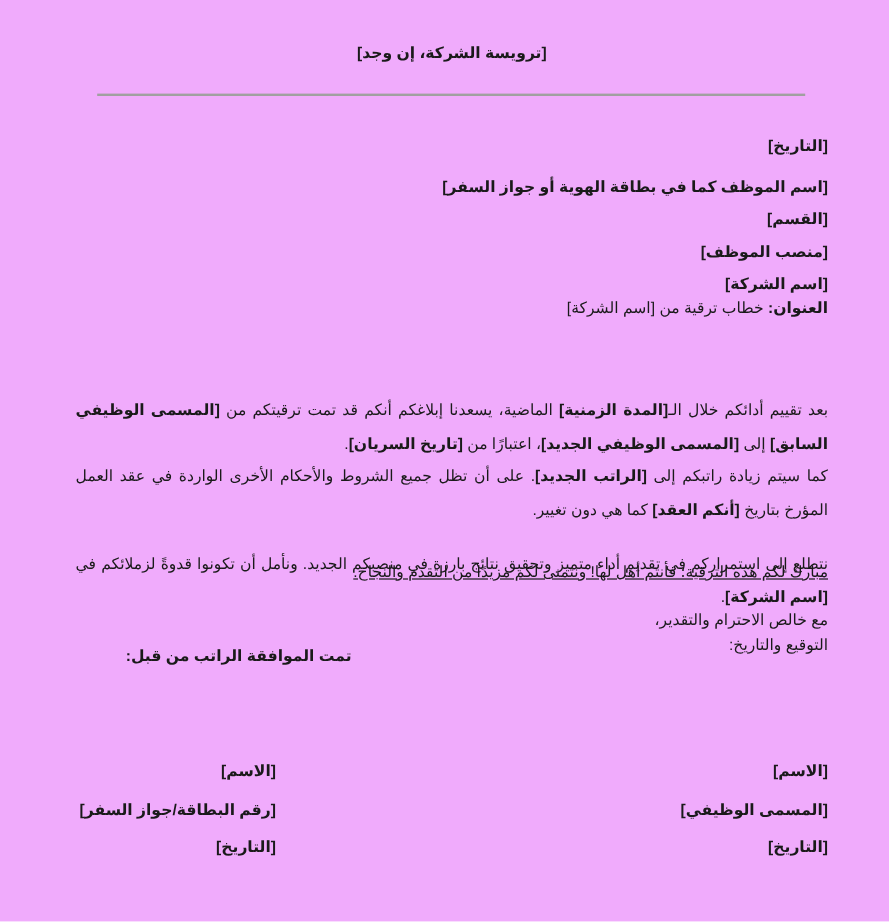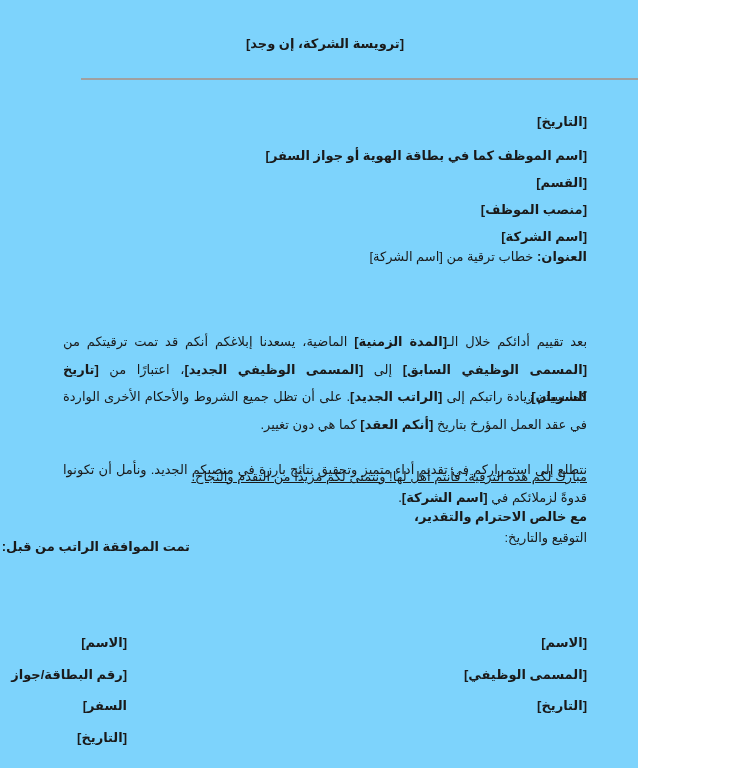--- a/index.html
+++ b/index.html
@@ -2,23 +2,23 @@
 <html lang="ar"><head>
 <meta charset="utf-8">
 <style>
   html, body {
     margin: 0;
     padding: 0;
     background: #ffffff;
   }
   .page {
     position: relative;
-    width: 638px;
+    width: 741px;
     height: 768px;
-    background: #7dd3fc;
+    background: #f0abfc;
     direction: rtl;
     font-family: "Liberation Sans", "DejaVu Sans", sans-serif;
     font-size: 13px;
     color: #1a1a1a;
     overflow: hidden;
   }
   .abs { position: absolute; }
   .bold { font-weight: 700; }
 
   .letterhead {
@@ -49,21 +49,21 @@
     right: 51px; left: 63px;
     line-height: 27.5px;
     text-align: justify;
     text-align-last: right;
   }
   .p1 { top: 328px; }
   .p2 { top: 383px; }
   .p3 { top: 456px; }
   .p4 { top: 463px; text-decoration: underline; }
 
-  .closing { top: 509px; right: 51px; font-weight: bold; }
+  .closing { top: 509px; right: 51px; }
 
   .sig-date-heading { top: 530px; right: 51px; font-weight: 400; }
   .accept-heading   { top: 539px; right: 448px; font-weight: 700; }
 
   .sig-col {
     line-height: 31.5px;
     text-align: right;
     font-weight: 700;
   }
   .company-col  { top: 627px; right: 51px; }

